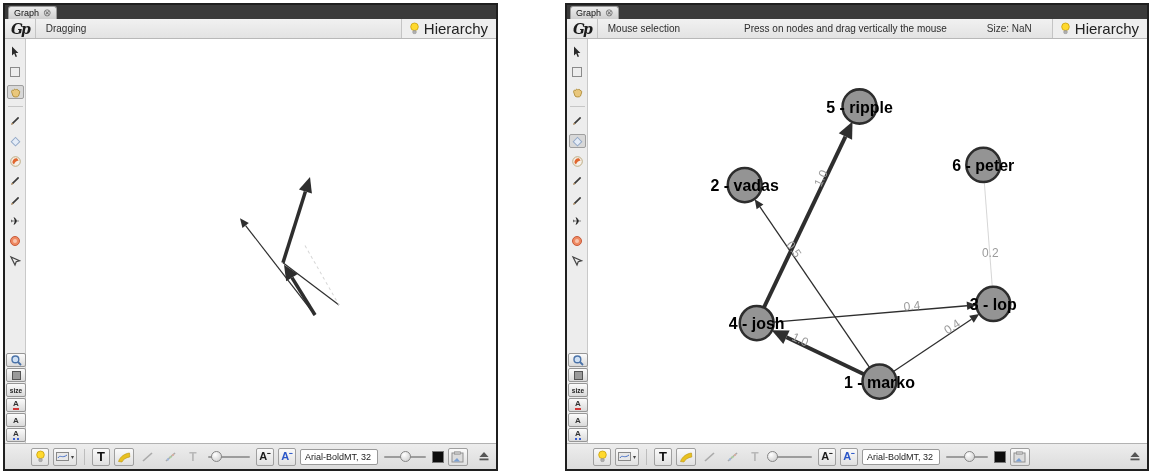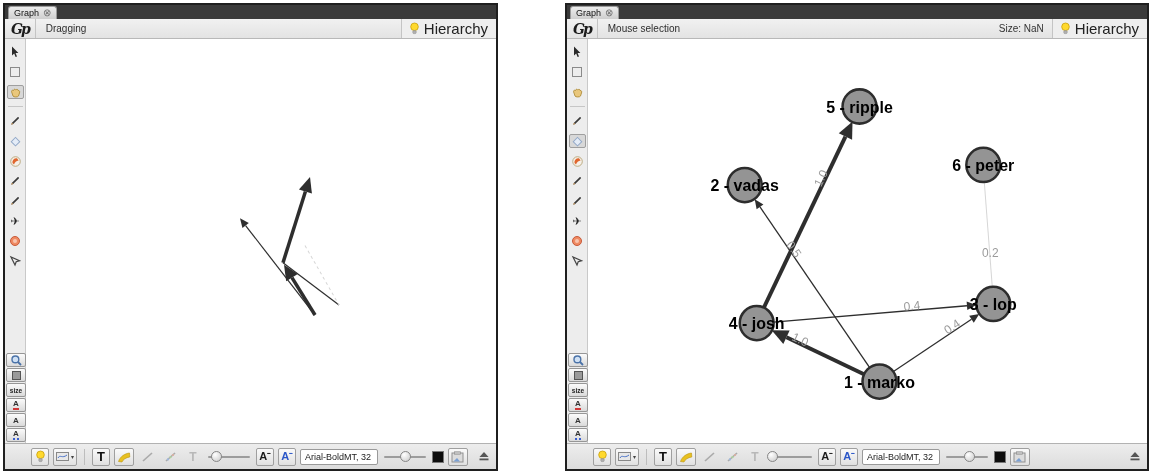--- a/index.html
+++ b/index.html
@@ -15,21 +15,21 @@
   .tab-label { font-size:9px; color:#111; line-height:11px; }
   .tab-close { font-size:10px; color:#6f6f6f; line-height:10px; cursor:default; }
 
   
   .statusrow { height:20px; flex:none; background:linear-gradient(#f1f1f1,#e3e3e3); border-bottom:1px solid #b8b8b8; display:flex; align-items:center; font-size:10px; color:#2d2d2d; }
   .logo { font-family:"DejaVu Serif", serif; font-style:italic; font-weight:bold; font-size:14px; color:#1c1c1c; padding:0 6px; letter-spacing:-2px; }
   .vsep { width:1px; height:100%; background:#c4c4c4; flex:none; }
   .status-text { margin-left:10px; white-space:nowrap; }
   .hint-text { margin-left:64px; white-space:nowrap; }
   .spacer { flex:1; }
-  .size-label { margin-right:8px; color:#333; white-space:nowrap; }
+  .size-label { margin-right:20px; color:#333; white-space:nowrap; }
   .hier { display:flex; align-items:center; gap:4px; padding:0 8px 0 7px; height:100%; background:#eeeeee; }
   .hier-label { font-size:15px; color:#222; }
 
   
   .mainarea { flex:1; display:flex; position:relative; min-height:0; }
   .toolrail { width:21px; flex:none; background:#ededed; border-right:1px solid #c9c9c9; display:flex; flex-direction:column; align-items:center; padding-top:6px; gap:6px; }
   .tool { width:17px; height:14px; display:flex; align-items:center; justify-content:center; border:1px solid transparent; border-radius:2px; }
   .tool.selected { background:#d8d8d8; border:1px solid #9f9f9f; }
   .tool-sep { width:15px; height:1px; background:#c6c6c6; margin:1px 0; }
   .canvas { flex:1; position:relative; background:#ffffff; }
@@ -260,20 +260,21 @@
   <div class="tabbar">
     <div class="tab">
       <span class="tab-label">Graph</span>
       <span class="tab-close">⊗</span>
     </div>
   </div>
   <div class="statusrow">
     <span class="logo">Gp</span>
     <span class="vsep"></span>
     <span class="status-text">Mouse selection</span>
+    <span class="hint-text">Press on nodes and drag vertically the mouse</span>
     <span class="spacer"></span>
     <span class="size-label">Size: NaN</span>
     <span class="vsep"></span>
     <div class="hier">
       <svg width="11" height="13">
           <circle cx="5.5" cy="4.8" r="3.8" fill="#ffd92e" stroke="#c9a00a" stroke-width="0.8"></circle>
           <rect x="3.8" y="8.6" width="3.4" height="3" rx="1" fill="#b0b0b0" stroke="#888" stroke-width="0.5"></rect>
         </svg>
       <span class="hier-label">Hierarchy</span>
     </div>

